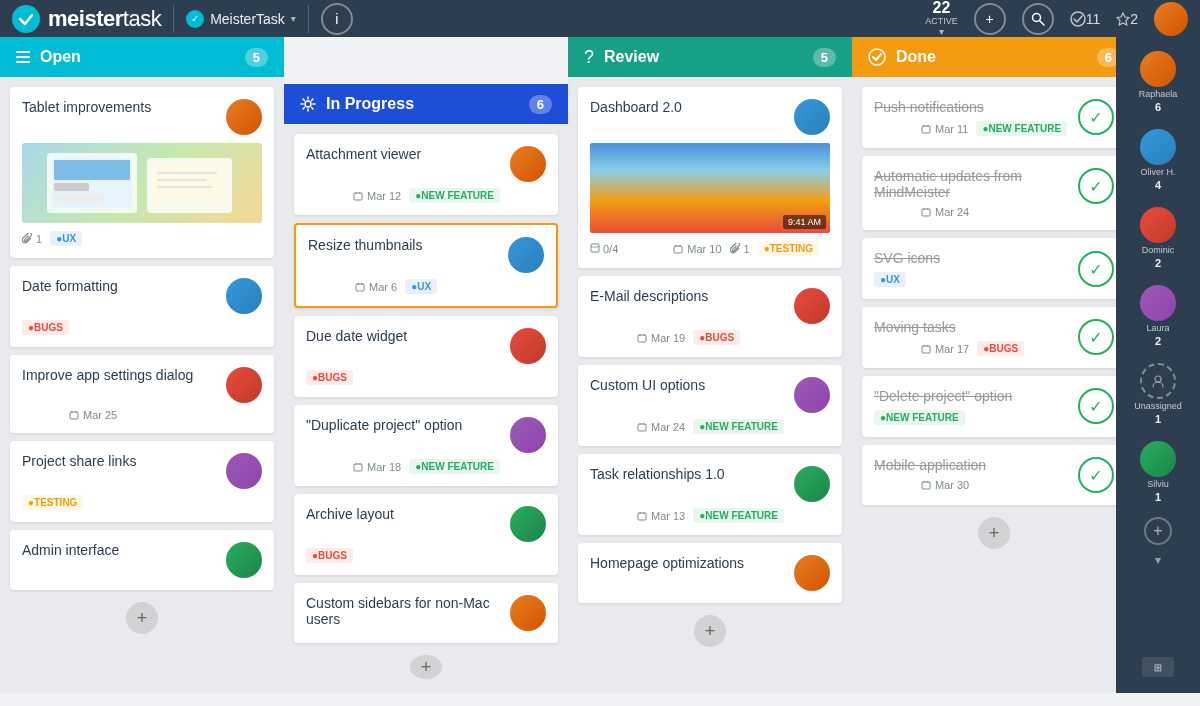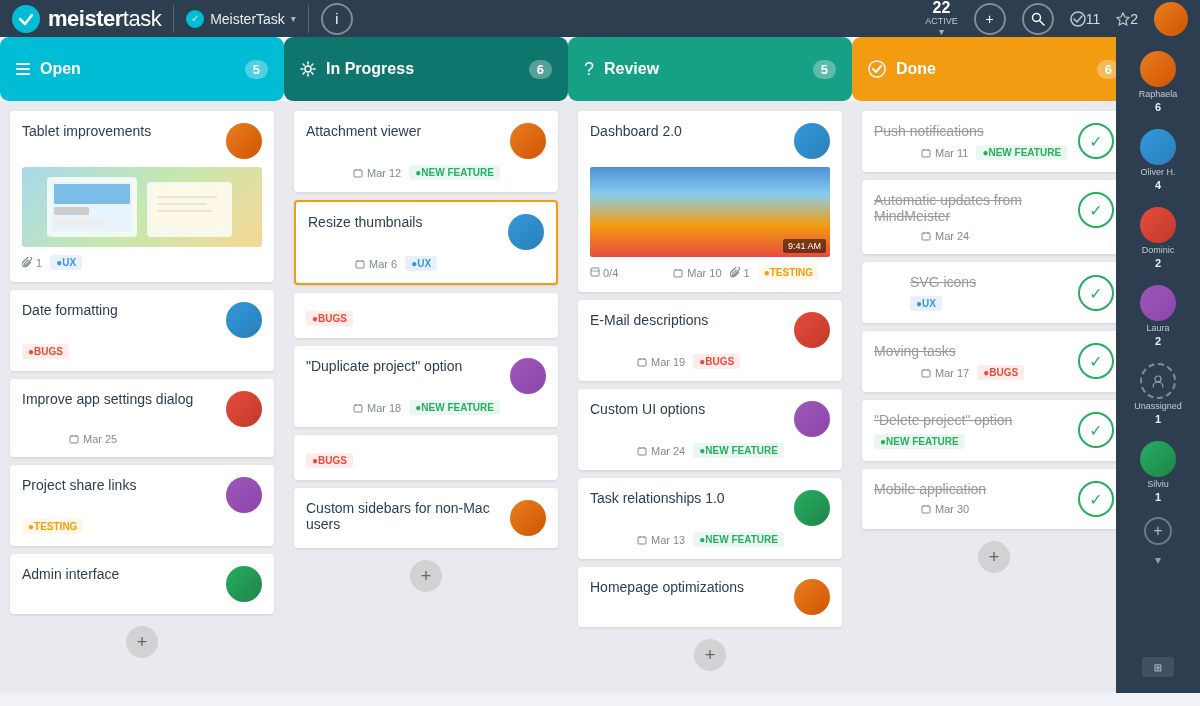--- a/index.html
+++ b/index.html
@@ -34,32 +34,31 @@
 
     
     .app-container { display: flex; height: calc(706px - 50px); }
 
     
     .board { display: flex; flex: 1; overflow-x: auto; }
 
     
     .column { width: 284px; min-width: 284px; display: flex; flex-direction: column; margin: 0; }
     .column-header {
-      height: 64px;
+      height: 40px;
       display: flex;
       align-items: center;
       padding: 8px 16px;
       color: white;
       font-size: 16px;
       font-weight: 600;
       gap: 10px;
-      border-radius: 9px;
     }
     .col-open .column-header { background: #00bcd4; }
-    .col-inprogress .column-header { background: #0f766e; }
+    .col-inprogress .column-header { background: #1d4ed8; margin-top: 47px; }
     .col-review .column-header { background: #16a085; }
     .col-done .column-header { background: #f39c12; }
 
     .col-count {
       margin-left: auto;
       background: rgba(255,255,255,0.3);
       border-radius: 12px;
       padding: 2px 8px;
       font-size: 13px;
     }
@@ -342,20 +341,24 @@
                   <line x1="3" y1="1" x2="3" y2="3" stroke="#7f8c8d" stroke-width="1"></line>
                   <line x1="7" y1="1" x2="7" y2="3" stroke="#7f8c8d" stroke-width="1"></line>
                 </svg>
               <span>Mar 6</span>
             </div>
             <span class="card-tag tag-ux">●UX</span>
           </div>
         </div>
 
         <div class="card">
+          <div class="card-header">
+            <span class="card-title">Due date widget</span>
+            <div class="card-avatar sidebar-avatar av-dominic"></div>
+          </div>
           <div class="card-meta">
             <span class="card-tag tag-bugs">●BUGS</span>
           </div>
         </div>
 
         <div class="card">
           <div class="card-header">
             <span class="card-title">"Duplicate project" option</span>
             <div class="card-avatar sidebar-avatar av-laura"></div>
           </div>
@@ -366,20 +369,24 @@
                   <line x1="3" y1="1" x2="3" y2="3" stroke="#7f8c8d" stroke-width="1"></line>
                   <line x1="7" y1="1" x2="7" y2="3" stroke="#7f8c8d" stroke-width="1"></line>
                 </svg>
               <span>Mar 18</span>
             </div>
             <span class="card-tag tag-new-feature">●NEW FEATURE</span>
           </div>
         </div>
 
         <div class="card">
+          <div class="card-header">
+            <span class="card-title">Archive layout</span>
+            <div class="card-avatar sidebar-avatar av-silviu"></div>
+          </div>
           <div class="card-meta">
             <span class="card-tag tag-bugs">●BUGS</span>
           </div>
         </div>
 
         <div class="card">
           <div class="card-header">
             <span class="card-title">Custom sidebars for non-Mac users</span>
             <div class="card-avatar sidebar-avatar av-raphaela"></div>
           </div>
@@ -541,21 +548,21 @@
                     </svg>
                   <span>Mar 24</span>
                 </div>
               </div>
             </div>
             <div class="done-check">✓</div>
           </div>
         </div>
 
         <div class="card">
-          <div style="display:flex;justify-content:space-between;align-items:flex-end;margin-left:36px;">
+          <div style="display:flex;justify-content:space-between;align-items:flex-end;">
             <div style="flex:1;">
               <div class="card-title strikethrough">SVG icons</div>
               <div class="card-meta" style="margin-top:6px;">
                 <span class="card-tag tag-ux">●UX</span>
               </div>
             </div>
             <div class="done-check">✓</div>
           </div>
         </div>
 

